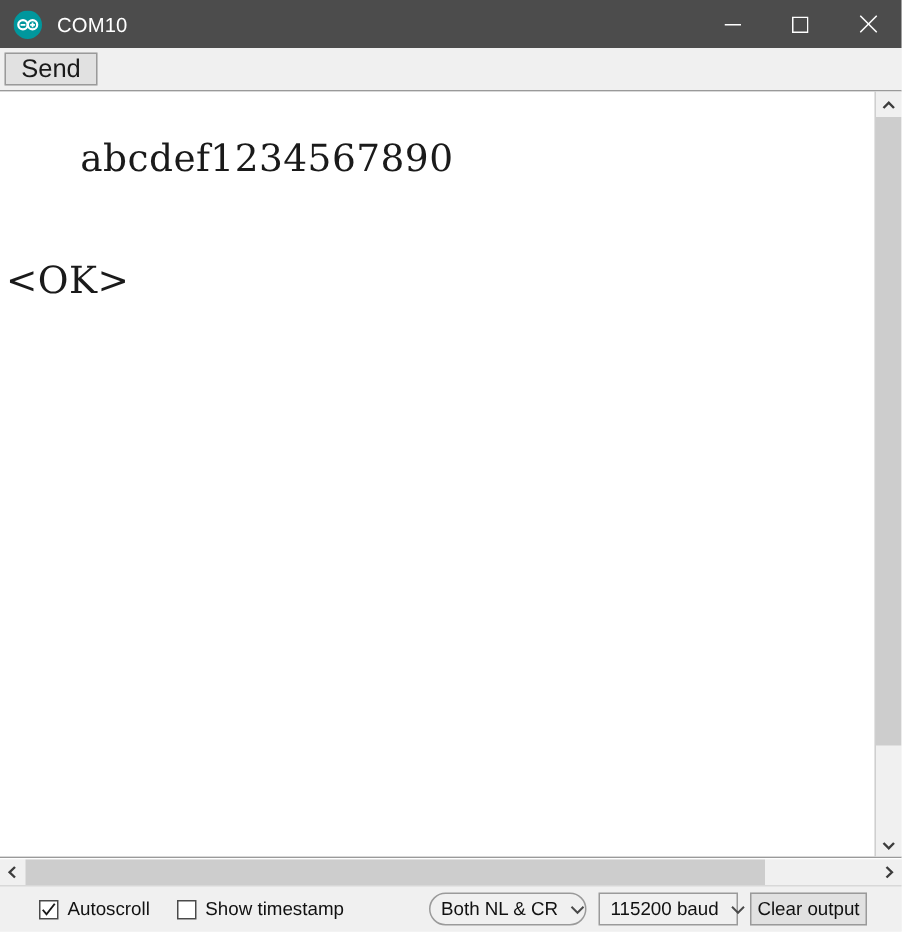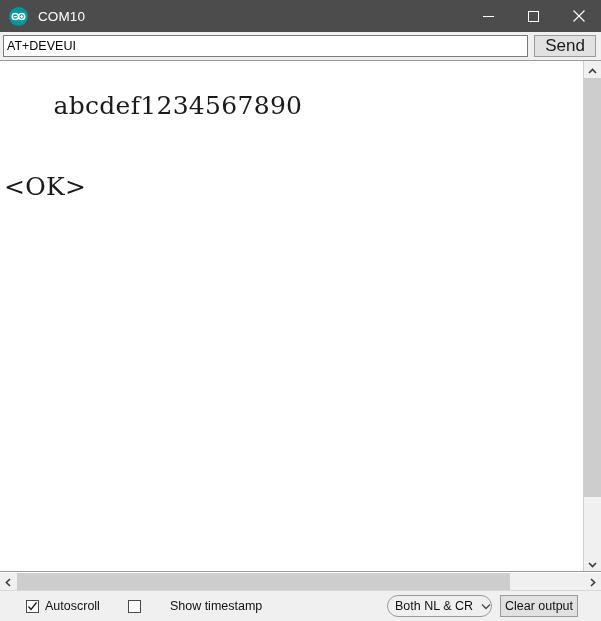--- a/index.html
+++ b/index.html
@@ -205,21 +205,21 @@
     box-sizing: border-box;
     border-top: 1px solid #d8d8d8;
     position: relative;
   }
   .chk-group {
     display: flex;
     align-items: center;
     margin-left: 6px;
     cursor: default;
   }
-  .chk-group + .chk-group { margin-left: 28px; gap: 23px; }
+  .chk-group + .chk-group { margin-left: 18px; }
   .chk-box {
     width: 13px;
     height: 13px;
     box-sizing: border-box;
     border: 1px solid #4a4a4a;
     background: #ffffff;
     position: relative;
     flex: 0 0 auto;
   }
   .chk-box svg { position: absolute; left: 0; top: 0; }
@@ -304,21 +304,20 @@
           <svg width="12" height="12" viewBox="0 0 12 12">
             <line x1="0.5" y1="0.5" x2="11.5" y2="11.5" stroke="#ffffff" stroke-width="1.1"></line>
             <line x1="11.5" y1="0.5" x2="0.5" y2="11.5" stroke="#ffffff" stroke-width="1.1"></line>
           </svg>
         </span>
       </div>
     </div>
   </div>
 
   <div class="cmdrow">
-    <input class="cmd-input" type="text" value="AT+DEVEUI" placeholder="" style="">
     <button class="send-btn">Send</button>
   </div>
 
   <div class="console-wrap">
     <div class="console-text">
       <span>abcdef1234567890</span>
 <span class="blank-line"></span>
 <span>&lt;OK&gt;</span>
     </div>
 
@@ -385,17 +384,25 @@
 
     <div class="select nl">
       <span>Both NL &amp; CR</span>
       <span class="sel-caret">
         <svg width="10" height="7" viewBox="0 0 10 7">
           <path d="M1 1.5 L5 5.5 L9 1.5" fill="none" stroke="#4a4a4a" stroke-width="1.3"></path>
         </svg>
       </span>
     </div>
 
+    <div class="select baud">
+      <span>115200 baud</span>
+      <span class="sel-caret">
+        <svg width="10" height="7" viewBox="0 0 10 7">
+          <path d="M1 1.5 L5 5.5 L9 1.5" fill="none" stroke="#4a4a4a" stroke-width="1.3"></path>
+        </svg>
+      </span>
+    </div>
 
     <button class="clear-btn">Clear output</button>
   </div>
 
 </div>
 
 </body></html>

